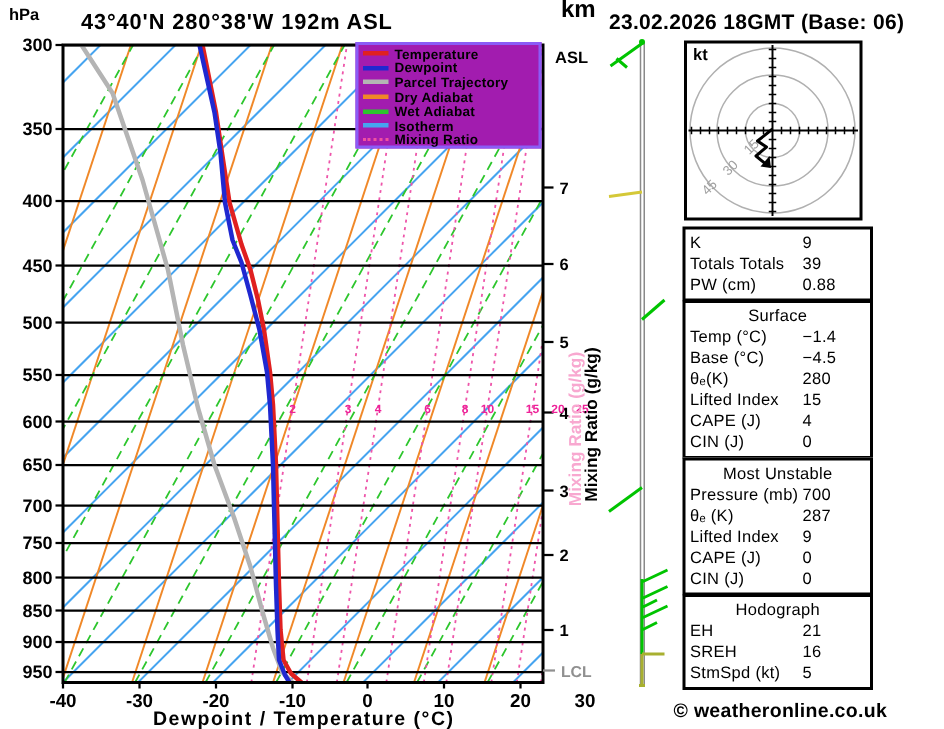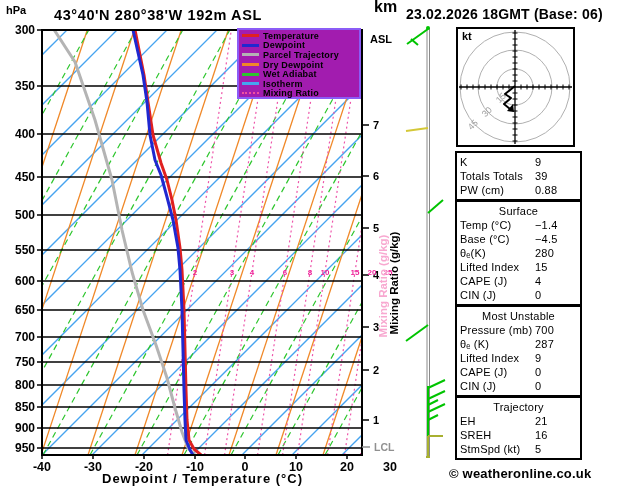--- a/index.html
+++ b/index.html
@@ -277,21 +277,21 @@
       <div class="lg-row">
         <span class="lg-swatch" style="border-top-color: rgb(32, 40, 208);"></span>
         <span class="lg-label">Dewpoint</span>
       </div>
       <div class="lg-row">
         <span class="lg-swatch" style="border-top-color: rgb(180, 180, 180);"></span>
         <span class="lg-label">Parcel Trajectory</span>
       </div>
       <div class="lg-row">
         <span class="lg-swatch" style="border-top-color: rgb(240, 136, 40);"></span>
-        <span class="lg-label">Dry Dewpoint</span>
+        <span class="lg-label">Dry Adiabat</span>
       </div>
       <div class="lg-row">
         <span class="lg-swatch" style="border-top-color: rgb(45, 198, 45);"></span>
         <span class="lg-label">Wet Adiabat</span>
       </div>
       <div class="lg-row">
         <span class="lg-swatch" style="border-top-color: rgb(70, 164, 240);"></span>
         <span class="lg-label">Isotherm</span>
       </div>
       <div class="lg-row">
@@ -358,21 +358,21 @@
         <div class="trow">
           <span class="tlabel">CAPE (J)</span>
           <span class="tvalue">0</span>
         </div>
         <div class="trow">
           <span class="tlabel">CIN (J)</span>
           <span class="tvalue">0</span>
         </div>
       </div>
       <div class="tbox">
-        <div class="ttitle">Trajectory</div>
+        <div class="ttitle">Hodograph</div>
         <div class="trow">
           <span class="tlabel">EH</span>
           <span class="tvalue">21</span>
         </div>
         <div class="trow">
           <span class="tlabel">SREH</span>
           <span class="tvalue">16</span>
         </div>
         <div class="trow">
           <span class="tlabel">StmSpd (kt)</span>

